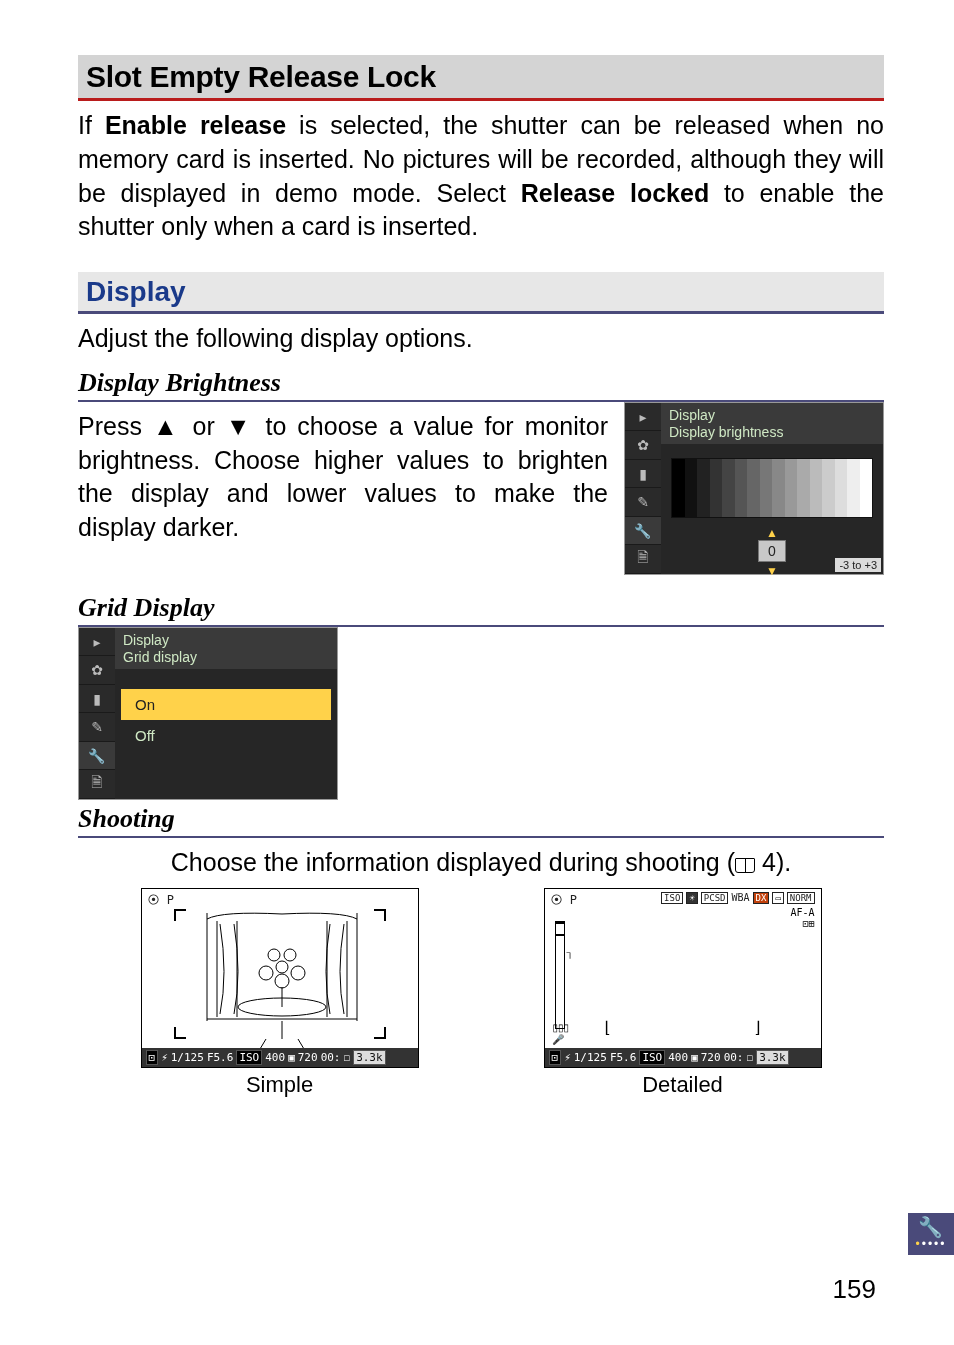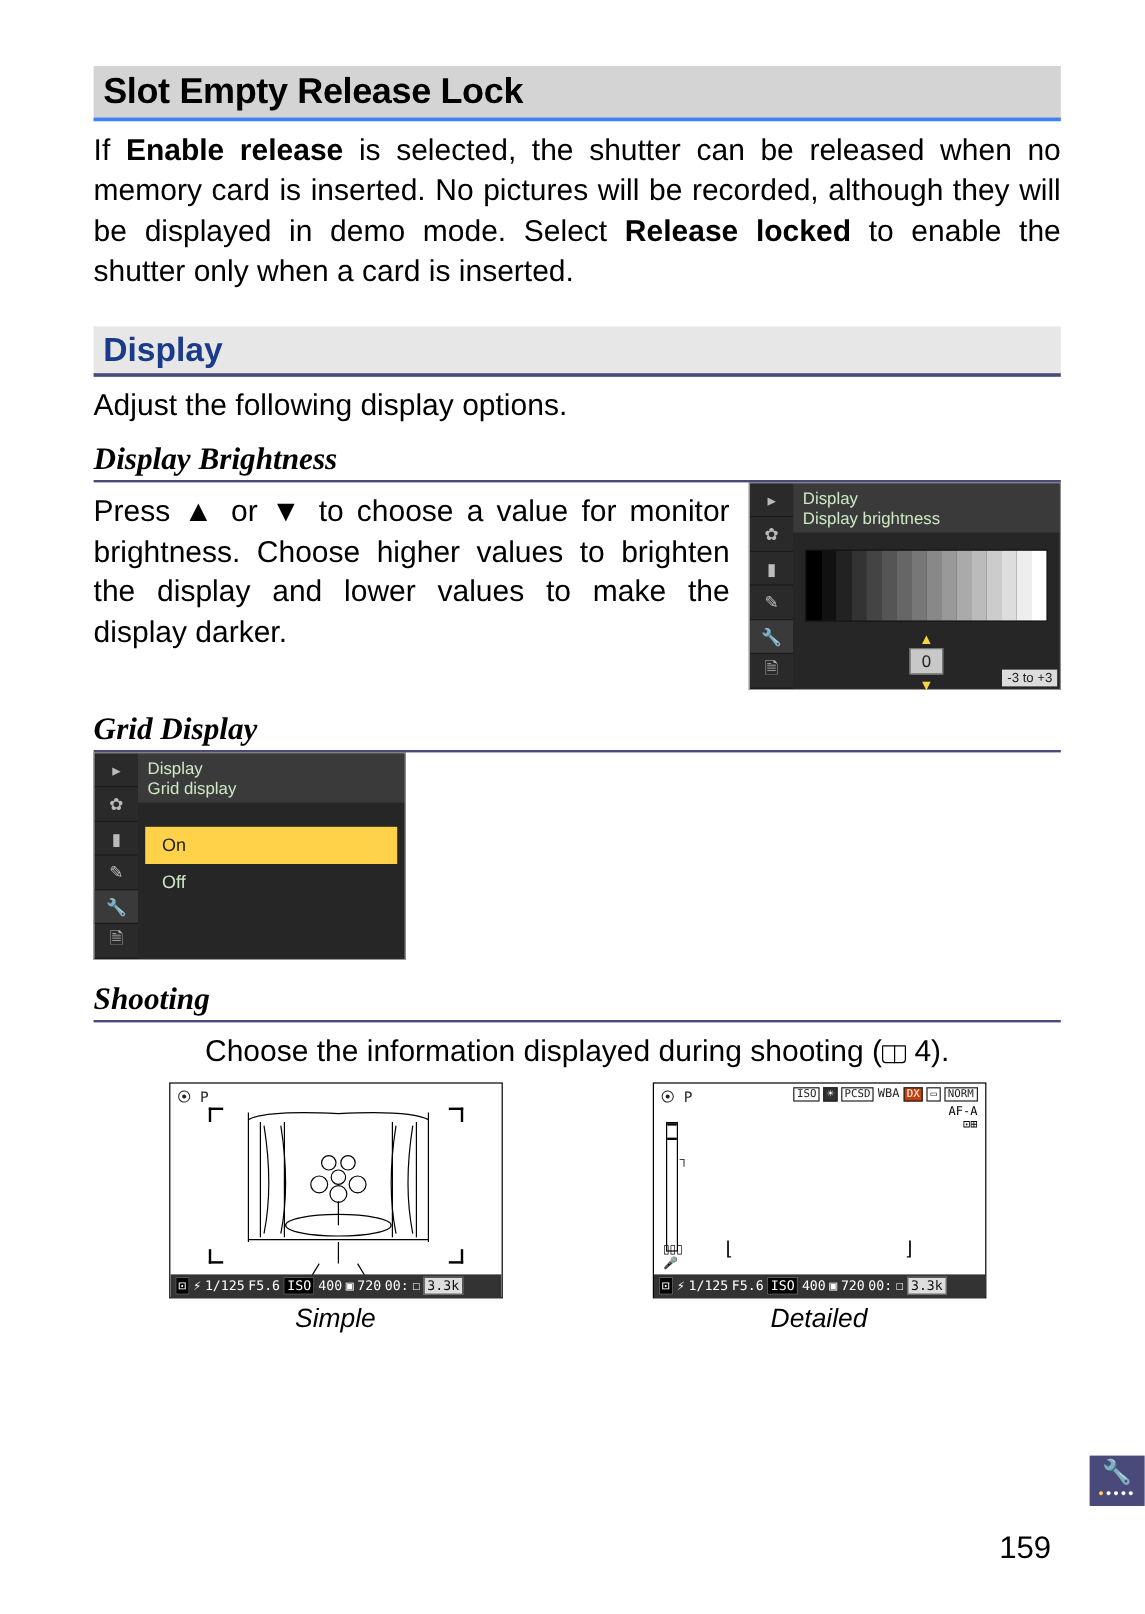--- a/index.html
+++ b/index.html
@@ -1,19 +1,19 @@
 <!DOCTYPE html>
 <html><head>
 <meta charset="utf-8">
 <style>
   * { box-sizing: border-box; margin: 0; padding: 0; }
   html, body { width: 954px; height: 1345px; background: #fff; font-family: "Helvetica Neue", Arial, sans-serif; color: #000; }
   .page { padding: 55px 70px 40px 78px; position: relative; height: 100%; }
 
-  .section-header { background: #d4d4d4; border-bottom: 3px solid #3b82f6; padding: 4px 8px 3px; font-weight: 800; font-size: 30px; line-height: 1.2; font-family: Arial, sans-serif; letter-spacing: -0.3px; }
+  .section-header { background: #d4d4d4; border-bottom: 3px solid #b91c1c; padding: 4px 8px 3px; font-weight: 800; font-size: 30px; line-height: 1.2; font-family: Arial, sans-serif; letter-spacing: -0.3px; }
   .subsection-header { background: #e7e7e7; border-bottom: 3px solid #4a4a7a; padding: 4px 8px 3px; font-weight: 800; font-size: 28px; color: #1a3a8a; font-family: Arial, sans-serif; }
   .subsubsection { font-weight: 700; font-style: italic; font-size: 26px; border-bottom: 2px solid #4a4a7a; padding-bottom: 2px; margin-top: 12px; font-family: Georgia, "Times New Roman", serif; }
 
   .body-text { font-size: 25px; line-height: 1.35; margin-top: 8px; text-align: justify; font-family: "Helvetica Neue", Arial, sans-serif; }
   .body-text .b { font-weight: 700; }
 
   .row { display: flex; gap: 16px; align-items: flex-start; }
   .row .text-col { flex: 1; }
   .row .img-col { flex: 0 0 auto; }
 
@@ -43,21 +43,21 @@
   .vf { width: 278px; height: 180px; border: 1px solid #000; background: #fff; position: relative; overflow: hidden; }
   .vf-topleft { position: absolute; top: 4px; left: 6px; font-size: 12px; color: #222; font-family: monospace; }
   .vf-topright { position: absolute; top: 3px; right: 6px; font-size: 10px; color: #222; font-family: monospace; display: flex; gap: 3px; align-items: center; }
   .badge { border: 1px solid #222; padding: 0 2px; font-size: 9px; background: #fff; }
   .badge.dark { background: #333; color: #fff; }
   .badge.inv { background: #c2410c; color: #fff; }
   .vf-topright2 { position: absolute; top: 18px; right: 6px; font-size: 10px; font-family: monospace; text-align: right; }
   .vf-statusbar { position: absolute; bottom: 0; left: 0; right: 0; height: 19px; background: #333; color: #fff; font-size: 11px; font-family: monospace; display: flex; align-items: center; padding: 0 4px; gap: 3px; white-space: nowrap; overflow: hidden; }
   .sb-chip { background: #000; padding: 0 2px; border: 1px solid #555; }
   .sb-chip.inv { background: #ddd; color: #111; }
-  .caption { font-style: italic; font-size: 22px; margin-top: 4px; }
+  .caption { font-size: 22px; margin-top: 4px; }
 
   
   .thumb-tab { position: absolute; right: 0; bottom: 90px; width: 46px; height: 42px; background: #4a4a7a; display: flex; flex-direction: column; align-items: center; justify-content: center; color: #ffd24a; }
   .thumb-tab .wrench { font-size: 20px; line-height: 1; }
   .thumb-tab .dots { font-size: 12px; color: #ffd24a; letter-spacing: 2px; }
 
   .pagenum { position: absolute; bottom: 40px; right: 78px; font-size: 26px; }
 
   .book-icon { display: inline-block; width: 20px; height: 15px; position: relative; vertical-align: -2px; }
   .book-icon::before { content: ""; position: absolute; inset: 0; border: 1.5px solid #000; border-radius: 1px 1px 3px 3px; }
@@ -149,21 +149,21 @@
           </div>
           <div class="lcd-body" style="padding-top:20px">
             <div class="menu-row sel">On</div>
             <div class="menu-row">Off</div>
           </div>
         </div>
       </div>
     </div>
   </div>
 
-  <div class="subsubsection" style="margin-top:18px">Shooting</div>
+  <div class="subsubsection" style="margin-top:4px">Shooting</div>
   <p class="body-text" style="text-align:center">
     <span>Choose the information displayed during shooting (</span><span class="book-icon"></span>&nbsp;<span>4</span><span>).</span>
   </p>
 
   <div class="previews-row">
     <div class="preview">
       <div class="vf">
         <div class="vf-topleft">
           <span>⦿</span>
           <span>P</span>

